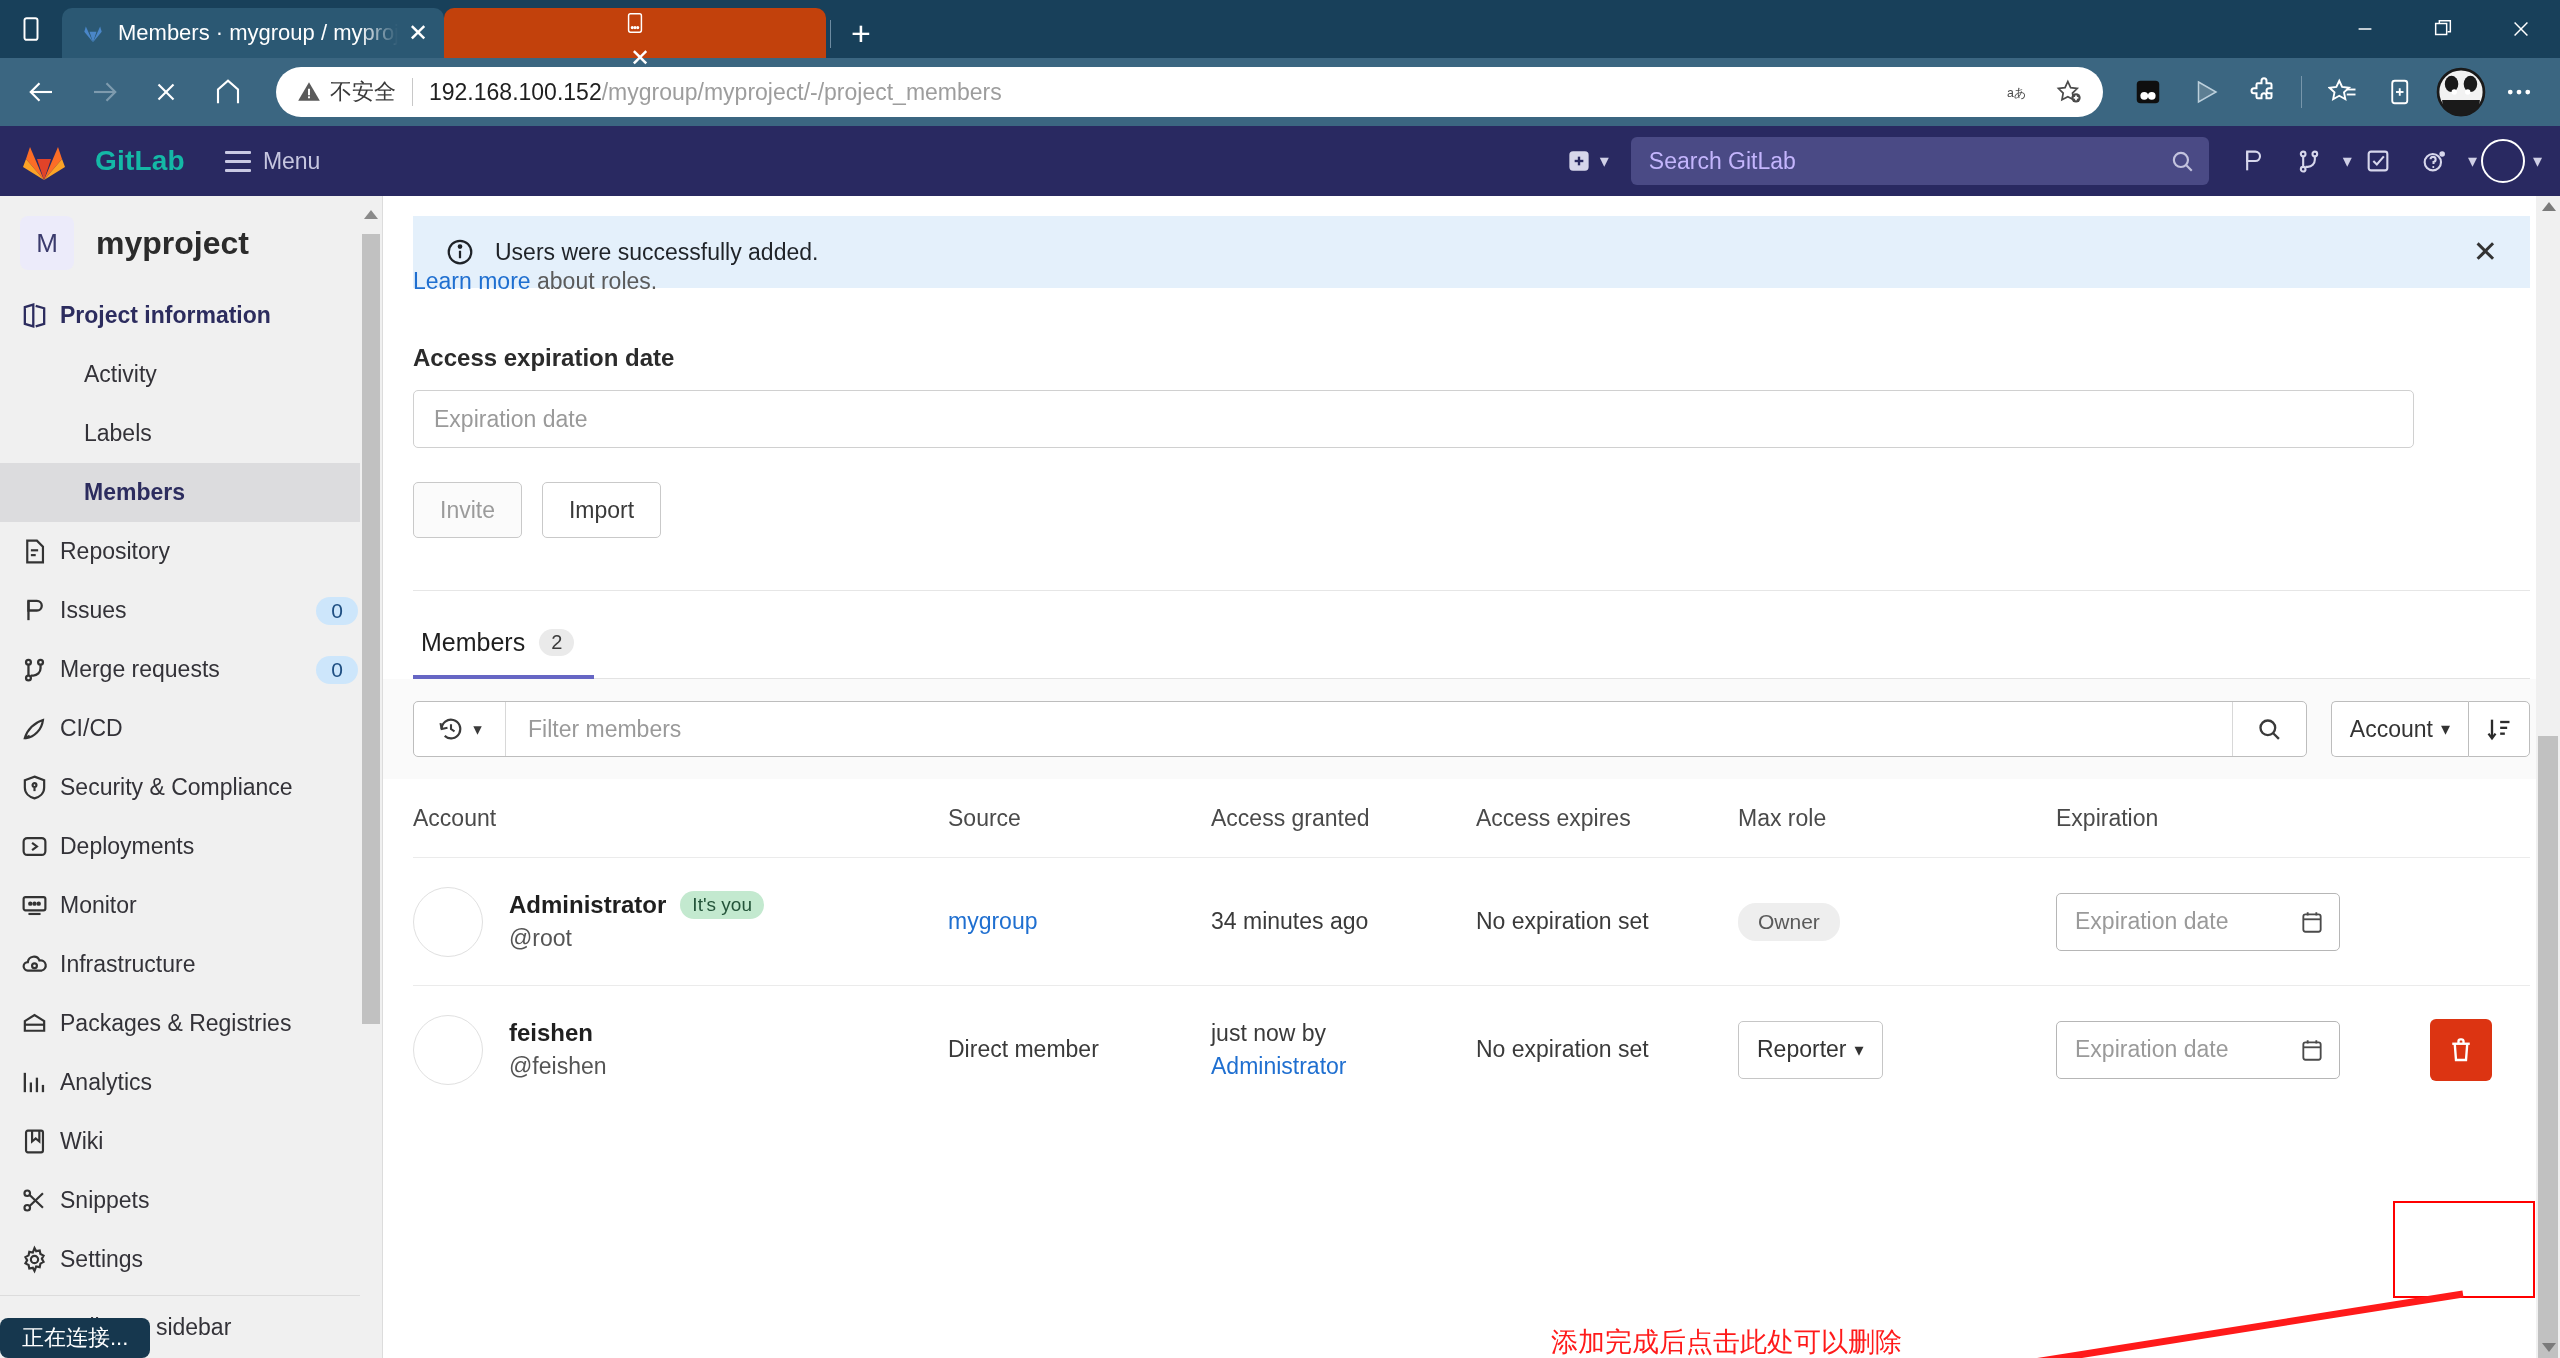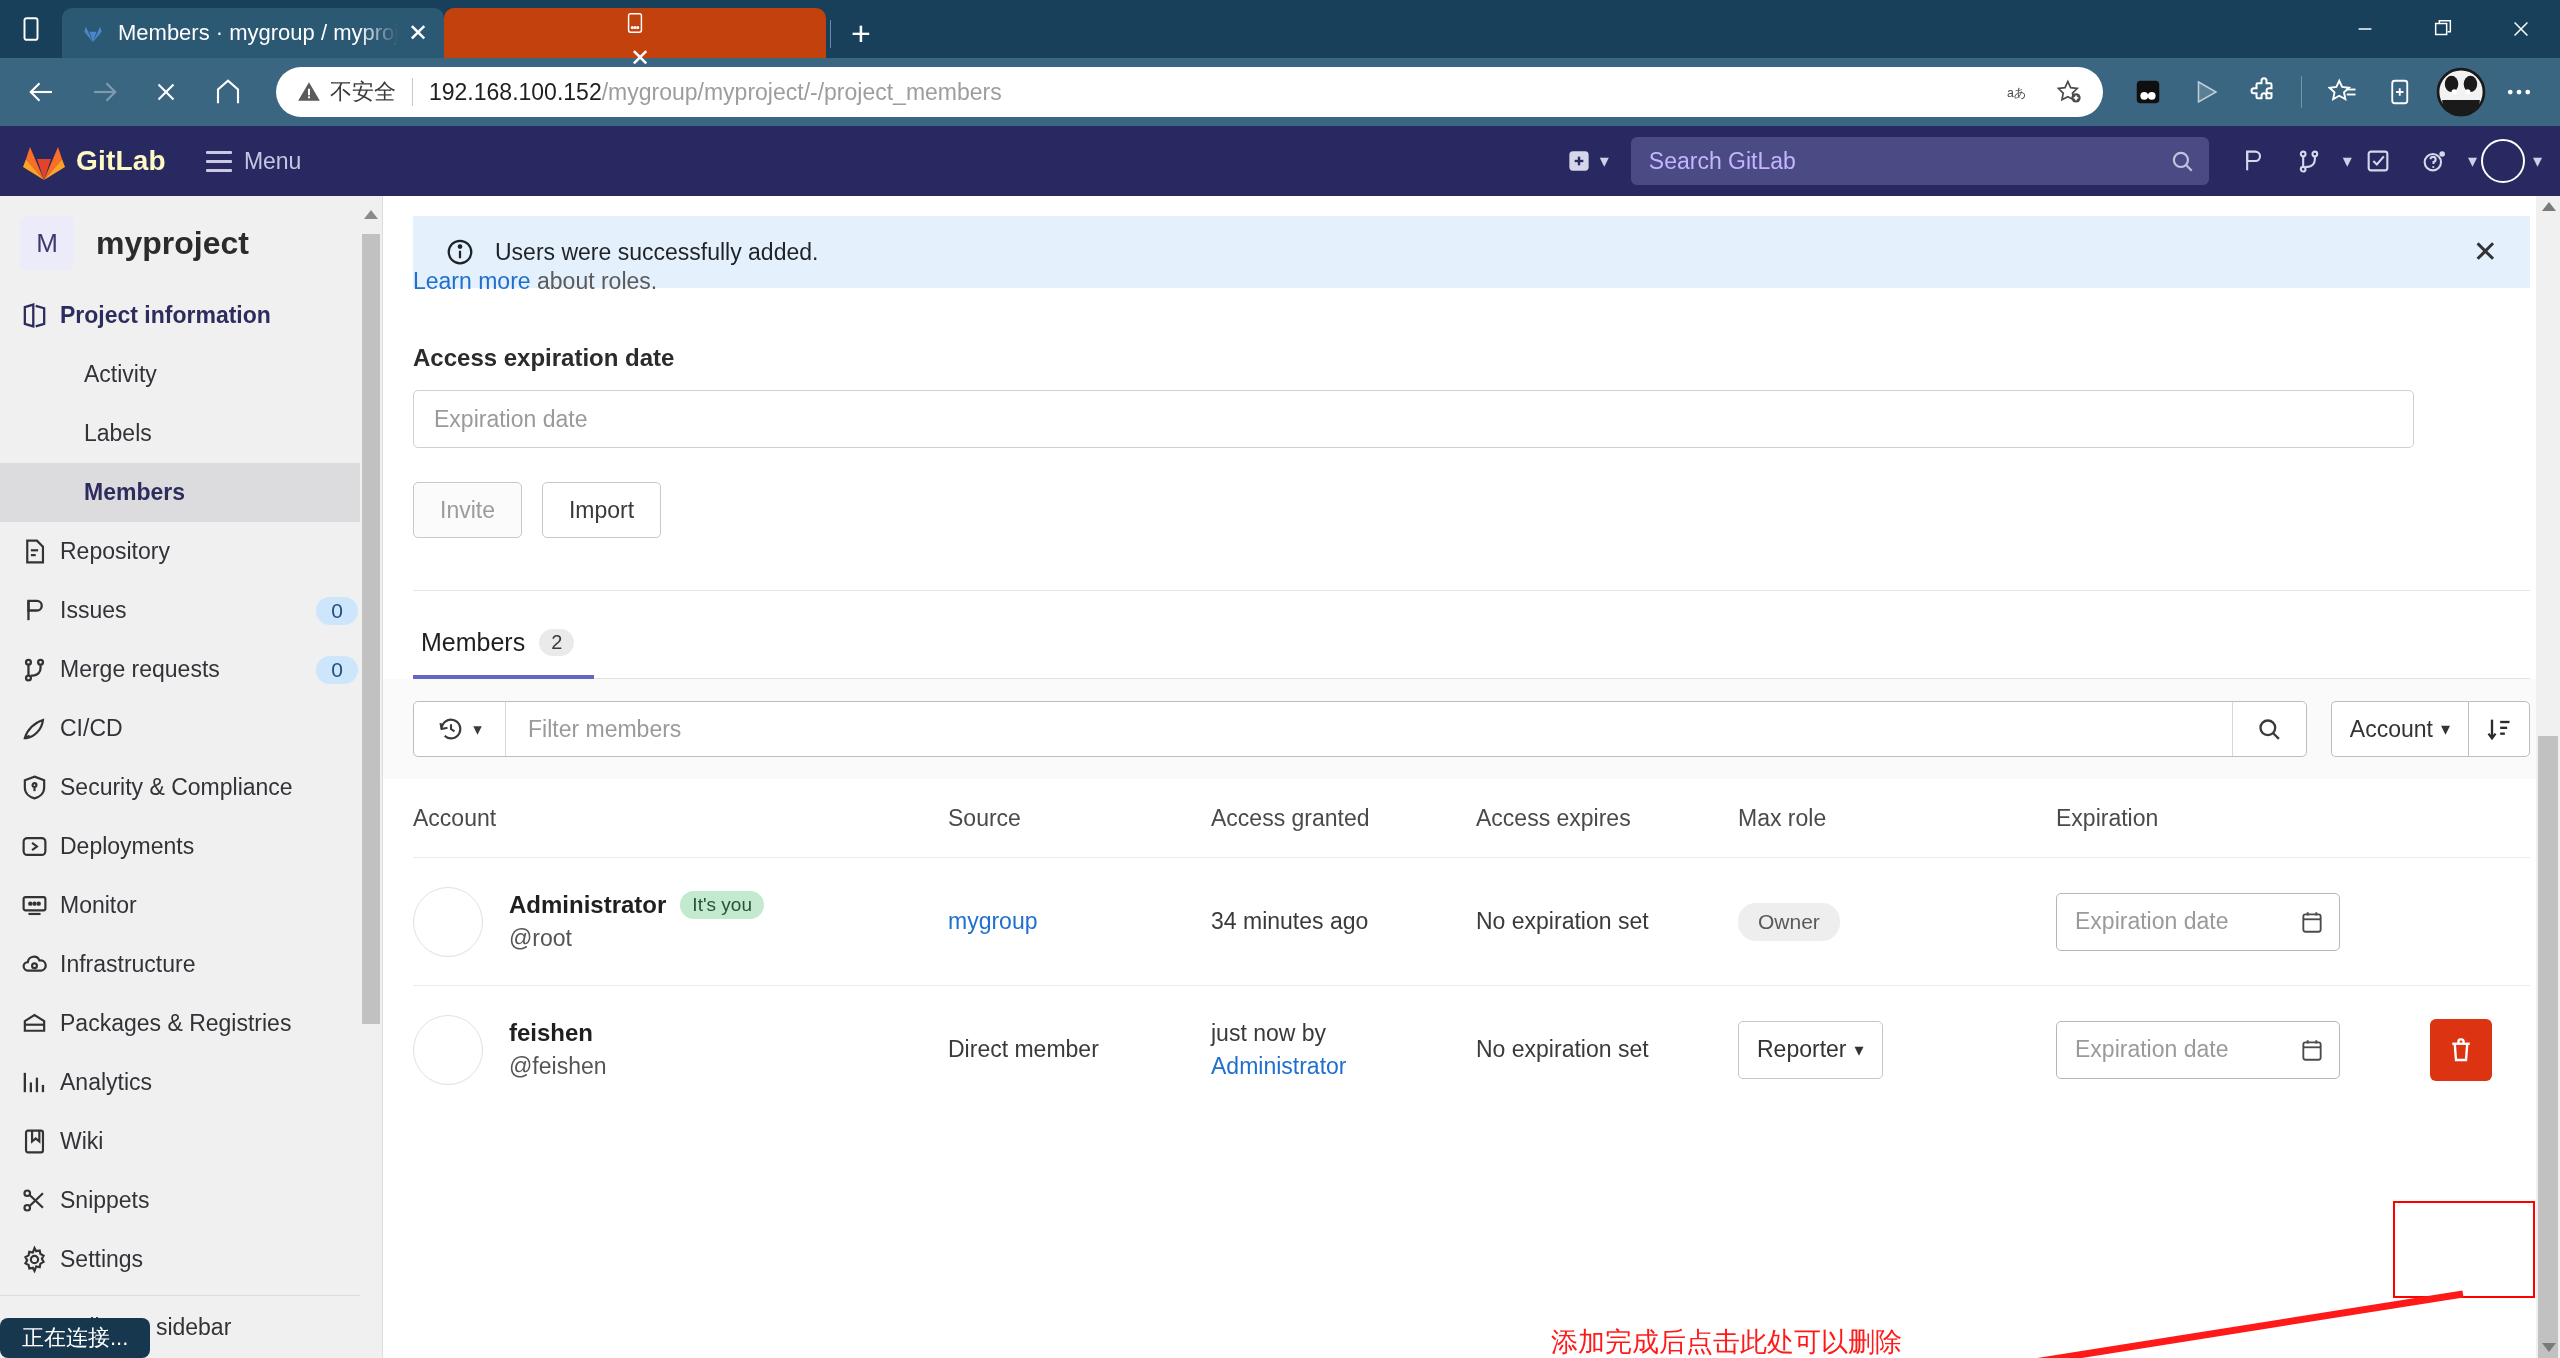--- a/index.html
+++ b/index.html
@@ -78,21 +78,21 @@
   .tb-icon { width: 54px; height: 54px; display: flex; align-items: center; justify-content: center; margin-left: 4px; border-radius:6px;}
   .tb-icon svg { width: 30px; height: 30px; }
   .tb-sep { width: 1px; height: 32px; background: #7796ab; margin: 0 10px; }
   .avatar-btn { width: 54px; height: 54px; margin-left: 6px; display:flex; align-items:center; justify-content:center;}
 
   
   #gl-header {
     height: 70px; background: #292961; display: flex; align-items: center; padding: 0 18px 0 22px;
   }
   .gl-logo { width: 44px; height: 44px; margin-right: 10px; }
-  .gl-wordmark { color: #fef9c3; font-size: 28px; font-weight: 700; letter-spacing: .2px; margin-right: 40px; }
+  .gl-wordmark { color: #14b8a6; font-size: 28px; font-weight: 700; letter-spacing: .2px; margin-right: 40px; margin-left: 19px; }
   .gl-menu { display: flex; align-items: center; color: #c6c6e0; font-size: 23px; }
   .gl-menu .hamburger { margin-right: 12px; display: flex; flex-direction: column; justify-content: center; width: 26px; }
   .gl-menu .hamburger i { display:block; height: 3px; background: #c9c9e3; margin: 3px 0; border-radius: 1px; }
   .gl-spacer { flex: 1 1 auto; }
   .gl-plus { display: flex; align-items: center; color: #d6d6ea; margin-right: 22px; }
   .gl-plus svg { width: 26px; height: 26px; }
   .caret { font-size: 18px; margin-left: 8px; color: #cfcfe6; }
   #gl-search {
     width: 578px; height: 48px; background: #4a4a85; border-radius: 6px;
     display: flex; align-items: center; padding: 0 14px 0 18px; margin-right: 18px;

